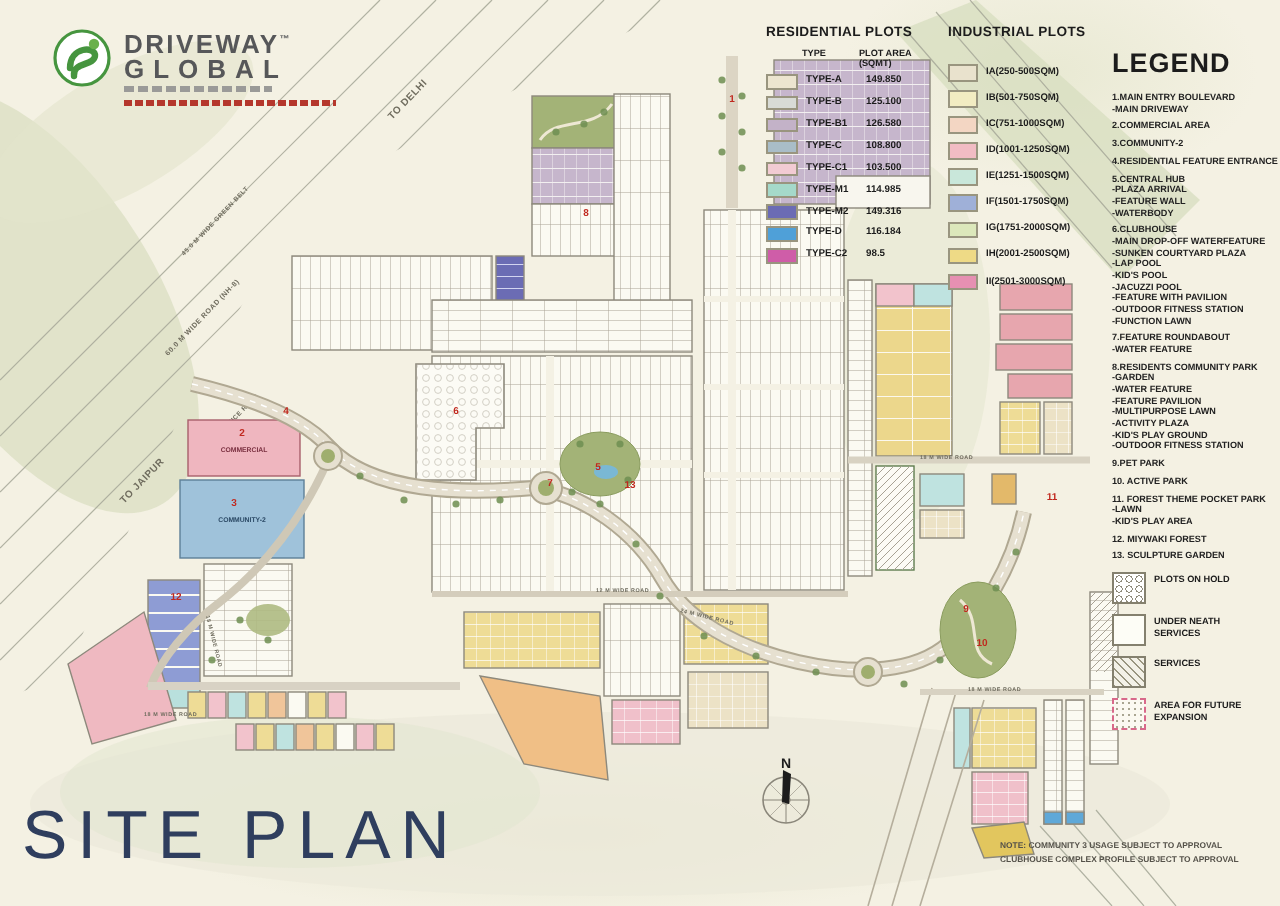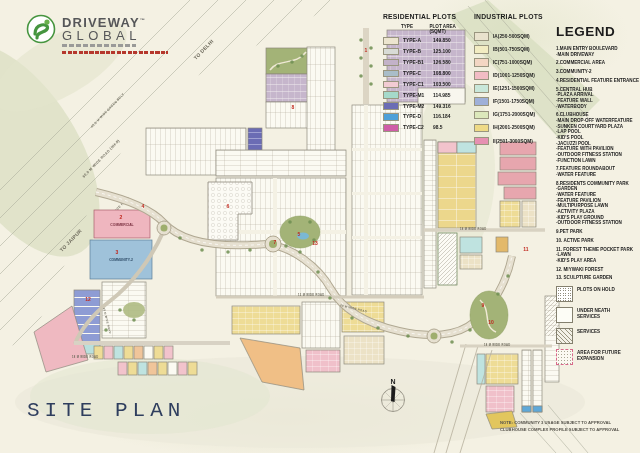--- a/index.html
+++ b/index.html
@@ -9,21 +9,21 @@
       radial-gradient(ellipse 300px 60px at 45% 92%, rgba(216,218,188,.5), transparent 70%),
       radial-gradient(ellipse 160px 90px at 82% 8%, rgba(219,224,192,.45), transparent 65%);
     font-family:"Liberation Sans", sans-serif; color:#1c1c1c;}
   .map-svg{position:absolute;left:0;top:0;}
   .mlab{fill:#6f6c5e;font-weight:bold;letter-spacing:.3px;}
   
   .logo{position:absolute;left:26px;top:14px;display:flex;gap:6px;align-items:flex-start;}
   .logo-text{display:flex;flex-direction:column;}
   .brand1{font-size:13px;font-weight:800;color:#565759;letter-spacing:1.2px;line-height:12px;}
   .brand1 sup{font-size:5px;}
-  .brand2{font-size:13px;font-weight:400;color:#565759;letter-spacing:4.5px;line-height:13px;}
+  .brand2{font-size:13px;font-weight:700;color:#565759;letter-spacing:4.5px;line-height:13px;}
   .tag-bar{width:74px;height:2.5px;margin-top:2px;background:repeating-linear-gradient(90deg,#9a9a98 0 5px,transparent 5px 7px);}
   .addr-bar{width:106px;height:3px;margin-top:4px;background:repeating-linear-gradient(90deg,#b5372c 0 4px,transparent 4px 5.5px);}
   
   .panel{position:absolute;}
   .t-title{font-size:6.8px;font-weight:800;letter-spacing:.2px;margin-bottom:4px;}
   .t-head{display:flex;font-size:4.6px;font-weight:800;margin-bottom:3px;}
   .t-head .h-type{margin-left:18px;width:30px;}
   .t-row{display:flex;align-items:center;margin-bottom:3.4px;}
   .sw{width:14px;height:5.5px;border:.5px solid #99957f;margin-right:4px;flex:none;}
   .t-type{font-size:4.9px;font-weight:800;width:30px;}
@@ -38,21 +38,21 @@
   .lg-line.g{margin-top:3.1px;}
   .pat-block{margin-top:5px;}
   .pat-row{display:flex;gap:4px;margin-bottom:5px;align-items:flex-start;}
   .pat-box{width:15px;height:14px;border:1px solid #84806e;flex:none;background:#fdfdf6;}
   .pat-label{font-size:4.6px;font-weight:800;width:46px;line-height:5.4px;padding-top:1px;}
   .pat-hex{background-color:#fff;background-image:radial-gradient(circle,transparent 1.3px,#8f8b7b 1.3px 1.9px,transparent 1.9px);background-size:5px 5px;}
   .pat-plain{background:#fdfdf6;}
   .pat-hatch{background-color:#f3f1e7;background-image:repeating-linear-gradient(45deg,#99957f 0,#99957f .7px,transparent .7px,transparent 3px);}
   .pat-dots{border:1px dashed #d8698a;background-color:#fbf9f1;background-image:radial-gradient(circle,#a9a591 .5px,transparent .7px);background-size:3px 3px;}
   
-  .site-title{position:absolute;left:27px;top:399px;font-family:Liberation Mono, monospace;font-size:21px;color:#2f3e5e;letter-spacing:5px;}
+  .site-title{position:absolute;left:11px;top:399px;font-family:Liberation Sans, sans-serif;font-size:34px;color:#2f3e5e;letter-spacing:5px;}
   .note{position:absolute;left:500px;top:420px;font-size:4.2px;font-weight:800;color:#55524a;line-height:1.55;}
   .marker-layer{position:absolute;left:0;top:0;width:640px;height:453px;pointer-events:none;}
   .marker{position:absolute;transform:translate(-50%,-50%);font-size:5px;font-weight:800;color:#c0281e;}
 </style>
 </head>
 <body>
 
 <div class="canvas">
 
   <svg class="map-svg" width="640" height="453" viewBox="0 0 640 453">

